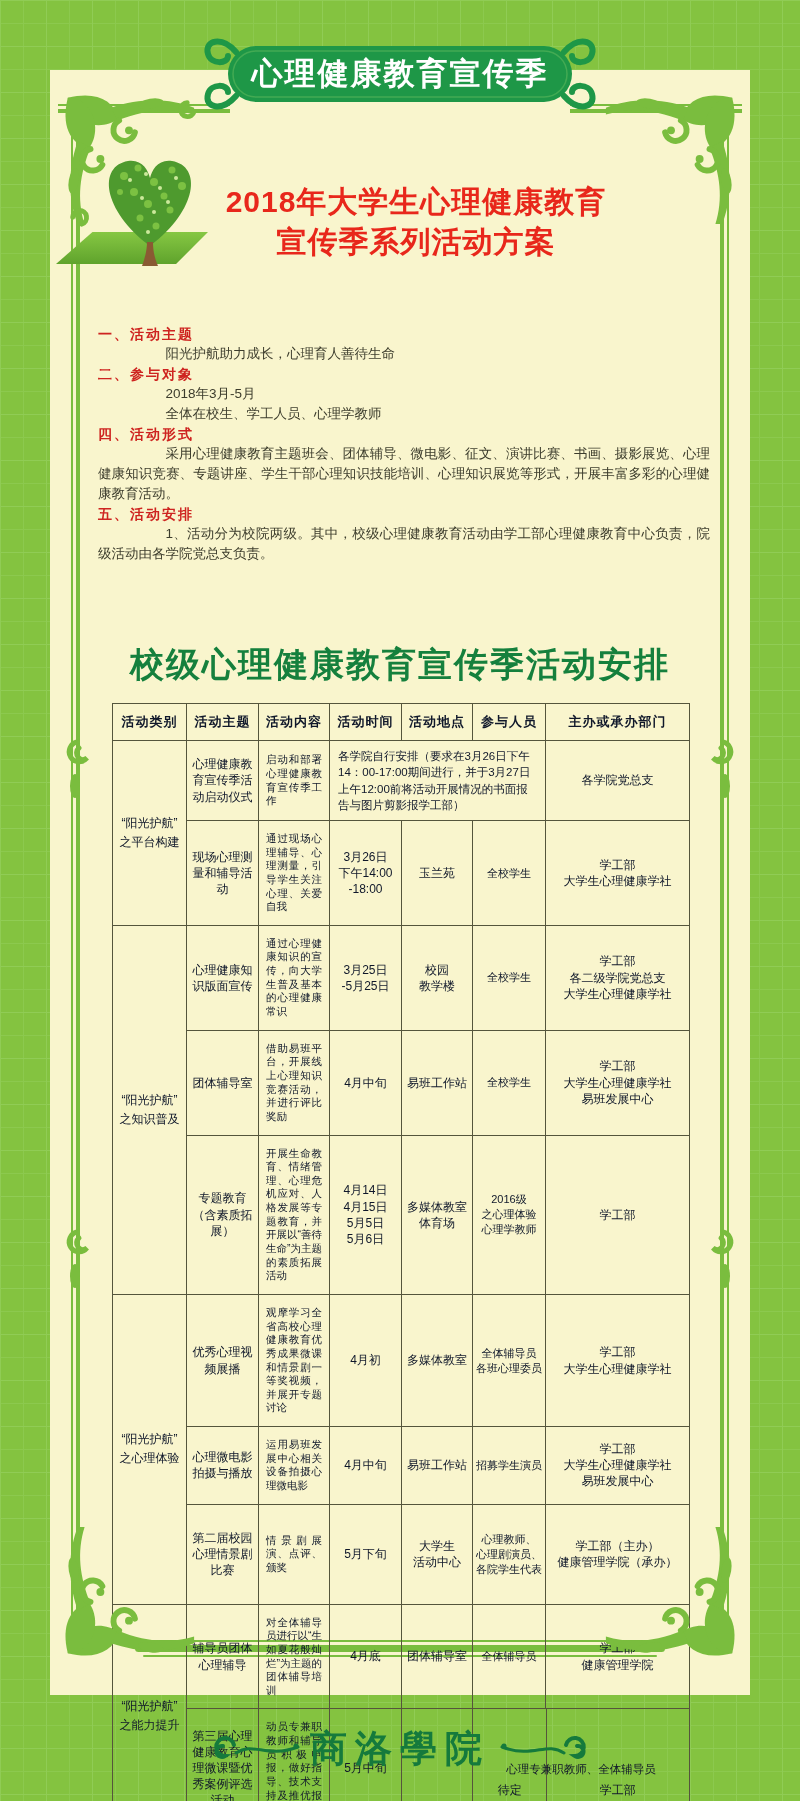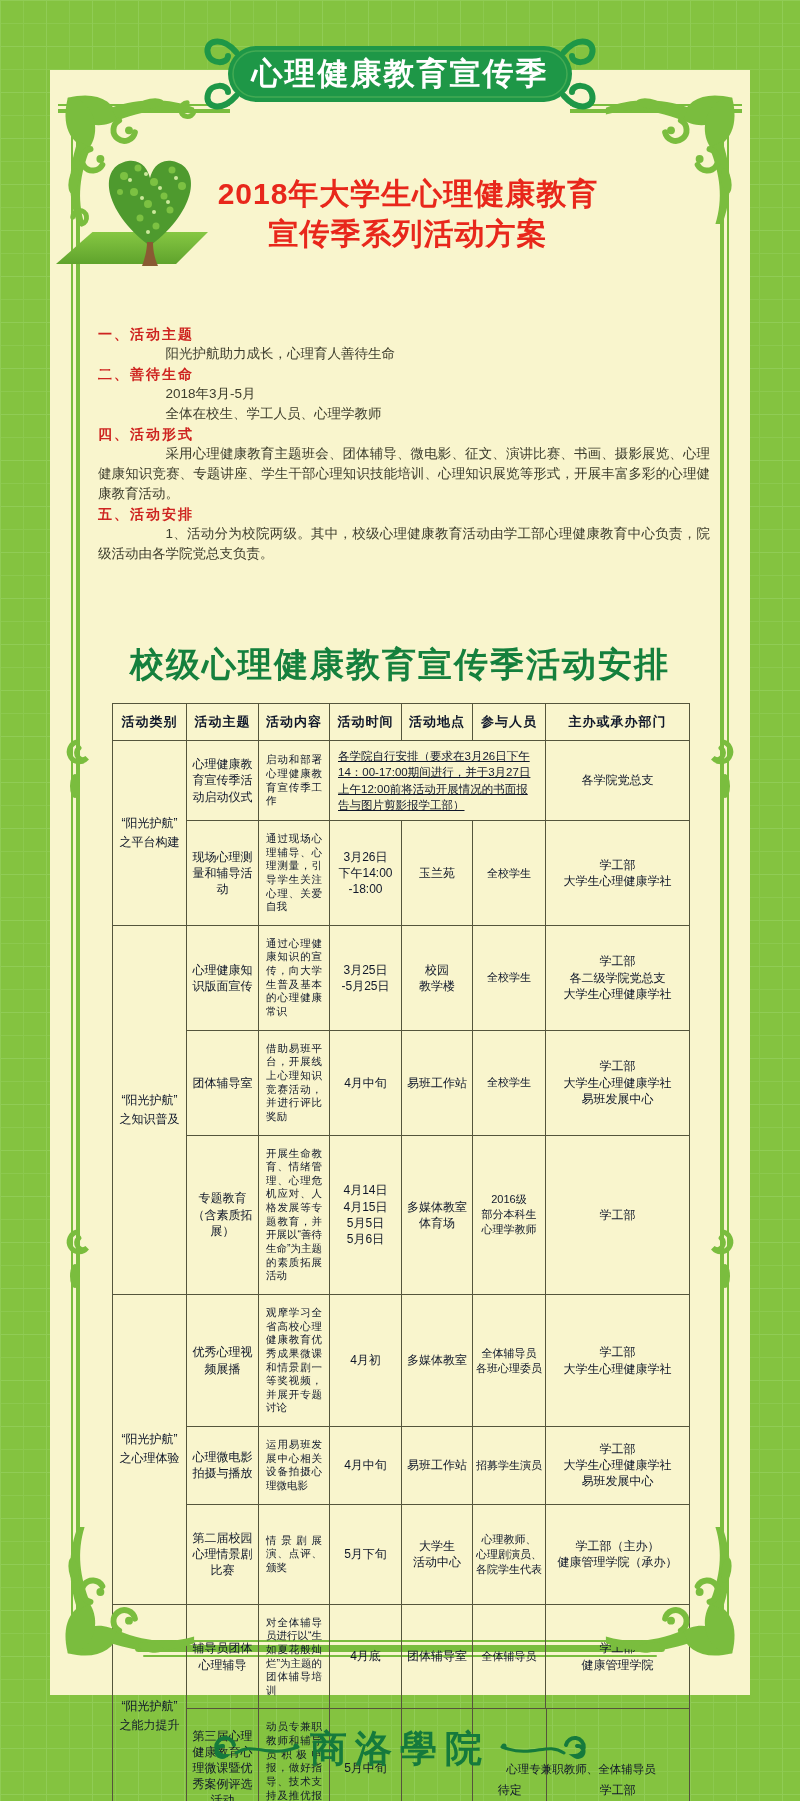--- a/index.html
+++ b/index.html
@@ -58,21 +58,21 @@
     position:absolute;left:62px;top:633px;width:577px;
     border-collapse:collapse;table-layout:fixed;
     color:#0f172a;
   }
   .sched th,.sched td{
     border:1px solid #55553c;vertical-align:middle;text-align:center;
     white-space:pre-line;padding:2px 3px;font-size:12px;line-height:1.35;
   }
   .sched th{font-weight:bold;font-size:13px;letter-spacing:1px;}
   .sched td.content{font-size:10.5px;text-align:justify;word-break:break-all;padding:11px 7px;line-height:1.3;white-space:normal;}
-  .sched td.note{font-size:11.5px;text-align:left;padding:3px 8px;line-height:1.4;white-space:normal;text-decoration:underline;}
+  .sched td.note{font-size:11.5px;text-align:left;padding:3px 8px;line-height:1.4;white-space:normal;}
   .sched td.participants{font-size:11px;}
   .sched td.cat{font-size:12px;line-height:1.6;}
   tr.rhh{height:37px;} tr.rh1{height:80px;} tr.rh2{height:97px;} tr.rh3{height:73px;}
   tr.rh4{height:73px;} tr.rh5{height:100px;} tr.rh6{height:115px;} tr.rh7{height:57px;}
   tr.rh8{height:100px;} tr.rh9{height:69px;} tr.rh10{height:95px;}
   td.po-cell{padding:0;position:relative;white-space:normal;}
   .po-divider{position:absolute;left:33.6%;top:0;bottom:0;width:1px;background:#55553c;}
   .po-line1{position:relative;text-align:center;margin-top:24px;font-size:11.5px;z-index:1;}
   .po-line2{position:relative;display:flex;margin-top:4px;z-index:1;}
   .po-line2 span{display:block;font-size:12px;}
@@ -200,29 +200,29 @@
         <circle cx="70" cy="40" r="2"></circle>
       <circle cx="86" cy="30" r="2"></circle>
         <circle cx="52" cy="50" r="2"></circle>
         <circle cx="64" cy="64" r="2"></circle>
       <circle cx="78" cy="54" r="2"></circle>
         <circle cx="58" cy="84" r="2"></circle>
     </g>
     <path d="M57,94 C57,102 55,110 52,118 L68,118 C64,109 63,101 63,94 Z" fill="#8a5a33"></path>
   </svg>
 
-  <h1 class="poster-title" style="margin:8px;">
+  <h1 class="poster-title" style="margin:16px;">
     <span>2018年大学生心理健康教育</span>
     <span>宣传季系列活动方案</span>
   </h1>
 
   <div class="sections">
     <h3 class="sec-h">一、活动主题</h3>
     <p>阳光护航助力成长，心理育人善待生命</p>
-    <h3 class="sec-h">二、善待生命</h3>
+    <h3 class="sec-h">二、参与对象</h3>
     <p>2018年3月-5月</p>
     <p>全体在校生、学工人员、心理学教师</p>
     <h3 class="sec-h">四、活动形式</h3>
     <p>采用心理健康教育主题班会、团体辅导、微电影、征文、演讲比赛、书画、摄影展览、心理健康知识竞赛、专题讲座、学生干部心理知识技能培训、心理知识展览等形式，开展丰富多彩的心理健康教育活动。</p>
     <h3 class="sec-h">五、活动安排</h3>
     <p>1、活动分为校院两级。其中，校级心理健康教育活动由学工部心理健康教育中心负责，院级活动由各学院党总支负责。</p>
   </div>
 
   <div class="table-title">校级心理健康教育宣传季活动安排</div>
 
@@ -294,21 +294,21 @@
       <tr class="rh5">
         <td class="theme">专题教育（含素质拓展）</td>
         <td class="content">开展生命教育、情绪管理、心理危机应对、人格发展等专题教育，并开展以“善待生命”为主题的素质拓展活动</td>
         <td>4月14日
 4月15日
 5月5日
 5月6日</td>
         <td>多媒体教室
 体育场</td>
         <td class="participants">2016级
-部分本科生
+之心理体验
 心理学教师</td>
         <td class="org">学工部</td>
       </tr>
       <tr class="rh6">
         <td class="cat" rowspan="3">“阳光护航”
 之心理体验</td>
         <td class="theme">优秀心理视频展播</td>
         <td class="content">观摩学习全省高校心理健康教育优秀成果微课和情景剧一等奖视频，并展开专题讨论</td>
         <td>4月初</td>
         <td>多媒体教室</td>

